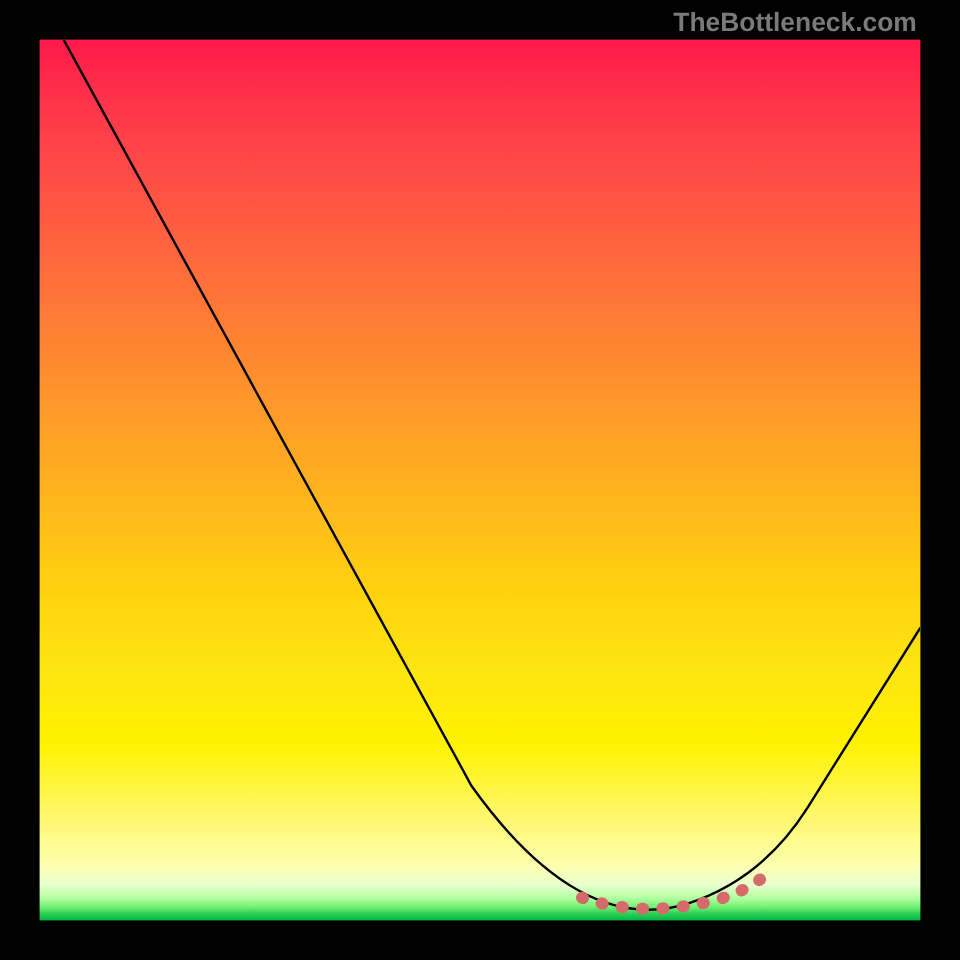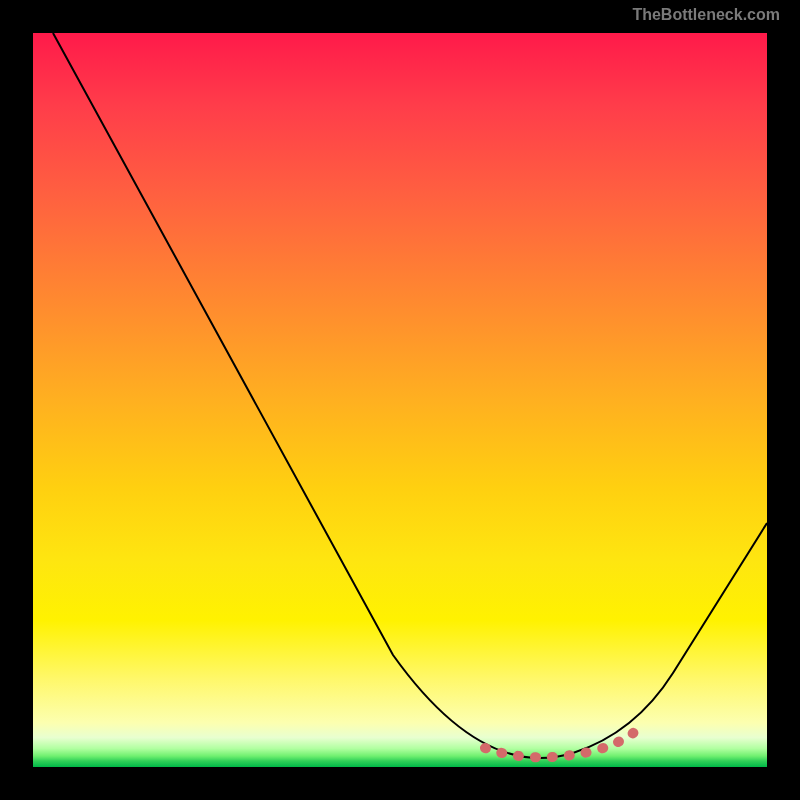--- a/index.html
+++ b/index.html
@@ -40,23 +40,23 @@
       #e8ffd0 96%,
       #b0ffa0 97.5%,
       #70f070 98.5%,
       #30d058 99.2%,
       #00b848 100%
     );
   }
   .attribution {
     position: absolute;
     top: 6px;
-    right: 20px;
+    right: 36px;
     font-family: Arial, Helvetica, sans-serif;
-    font-size: 16px;
+    font-size: 22px;
     font-weight: 600;
     color: #7a7a7a;
     letter-spacing: 0px;
   }
   svg.curve {
     position: absolute;
     left: 0;
     top: 0;
     width: 734px;
     height: 734px;

